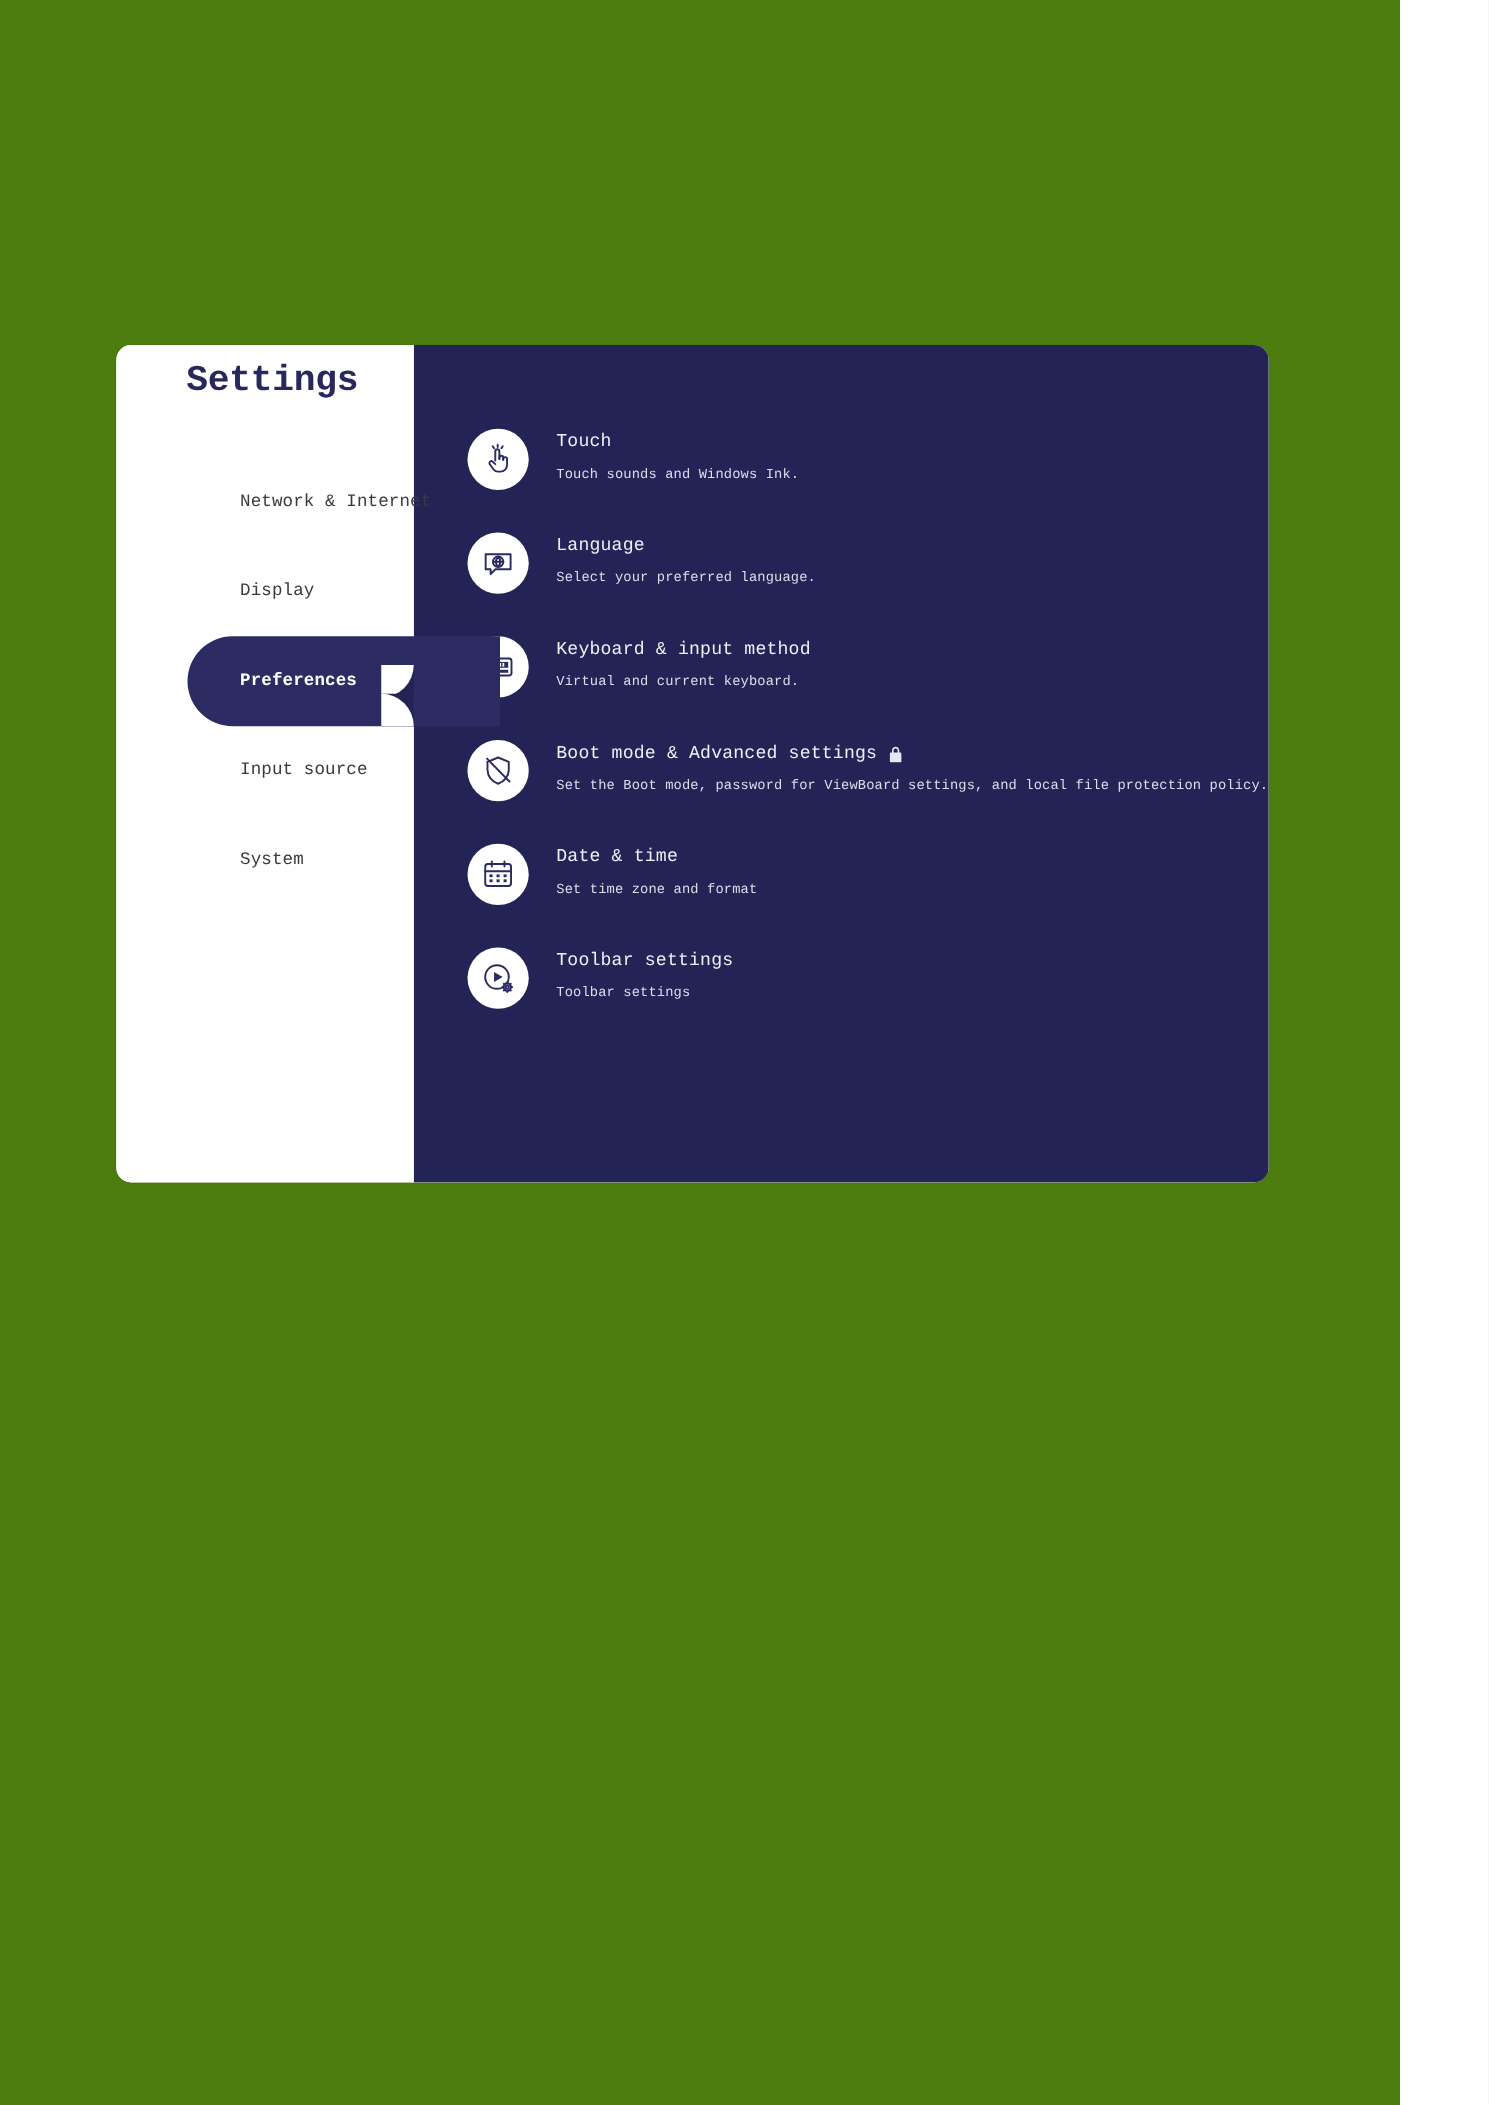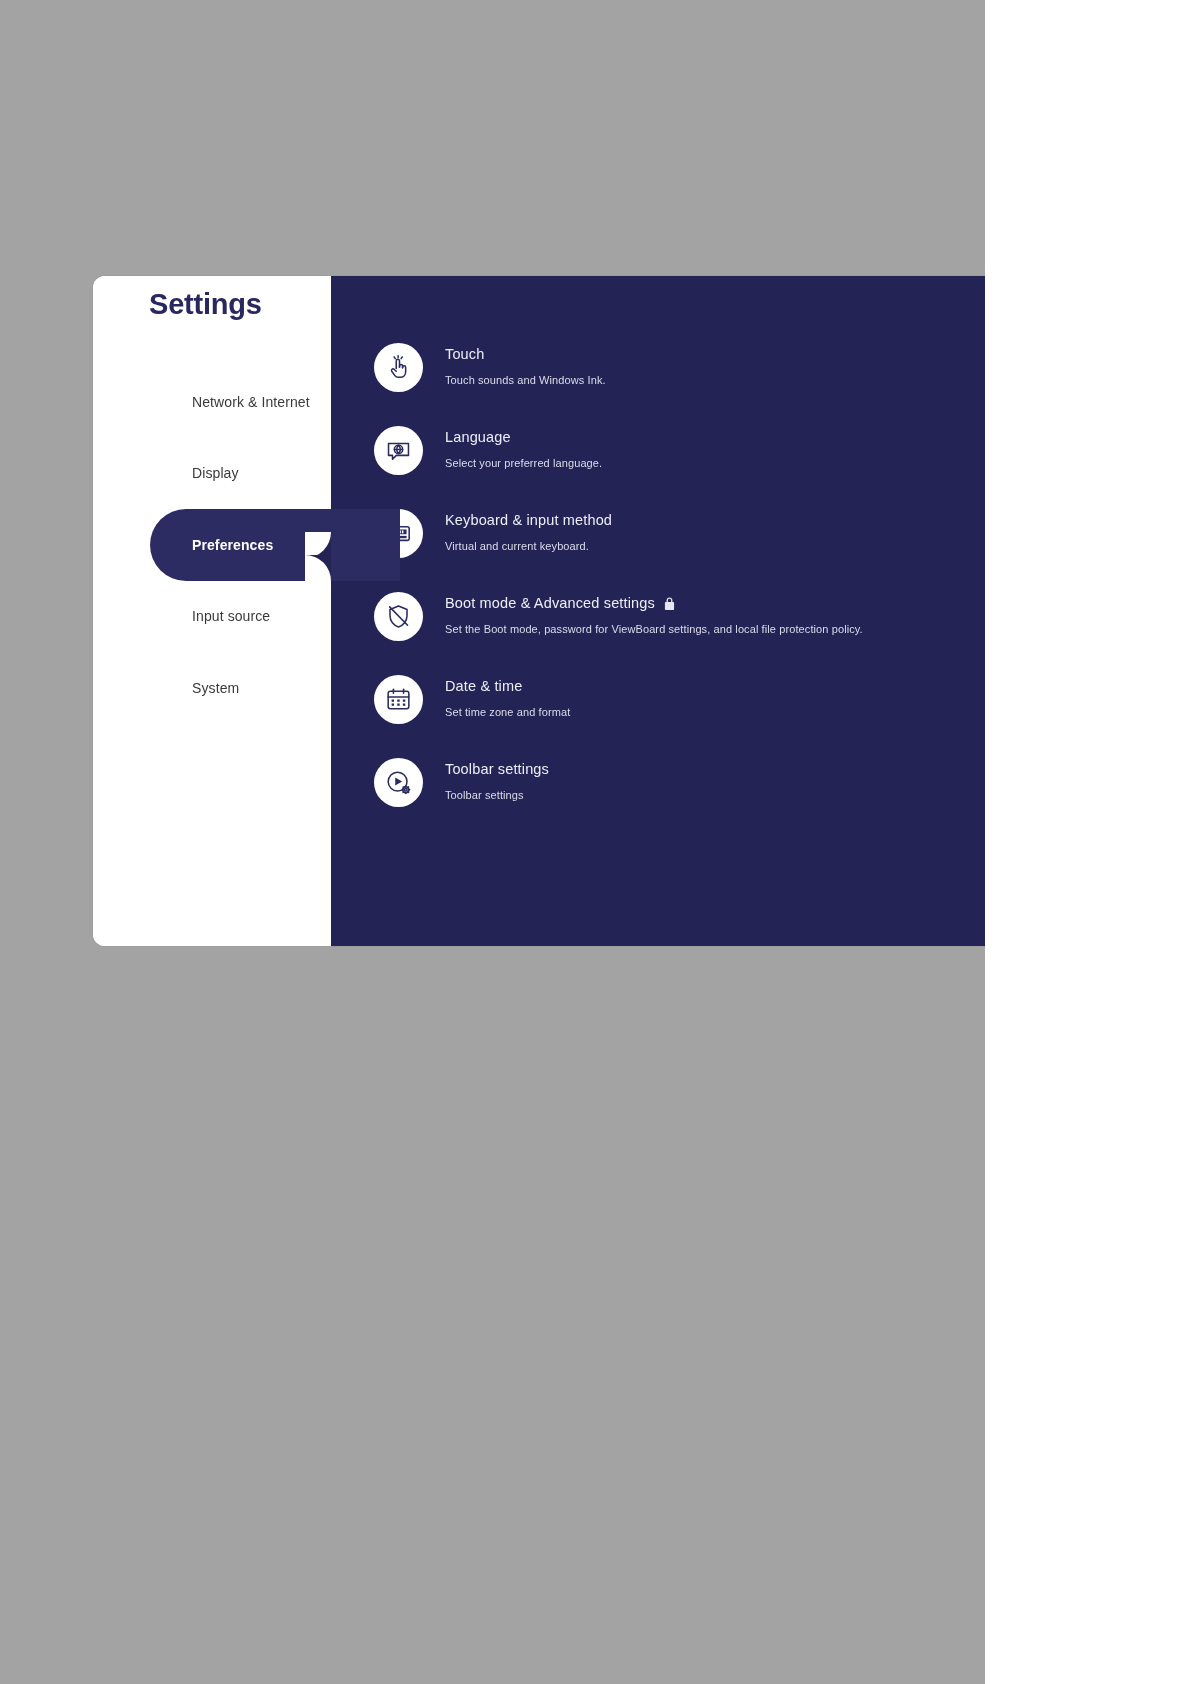--- a/index.html
+++ b/index.html
@@ -8,24 +8,25 @@
     padding: 0;
     background: #ffffff;
     width: 1191px;
     height: 1684px;
     font-family: "Liberation Sans", sans-serif;
     -webkit-font-smoothing: antialiased;
   }
 
   #page {
     position: relative;
-    width: 985px;
+    width: 1120px;
     height: 1684px;
     overflow: hidden;
-    background: #a3a3a3;
+    background: #4d7c0f;
+    font-family: Liberation Mono, monospace;
   }
 
   
   .settings-card {
     position: absolute;
     left: 93px;
     top: 276px;
     width: 922px;
     height: 670px;
     border-radius: 12px;

